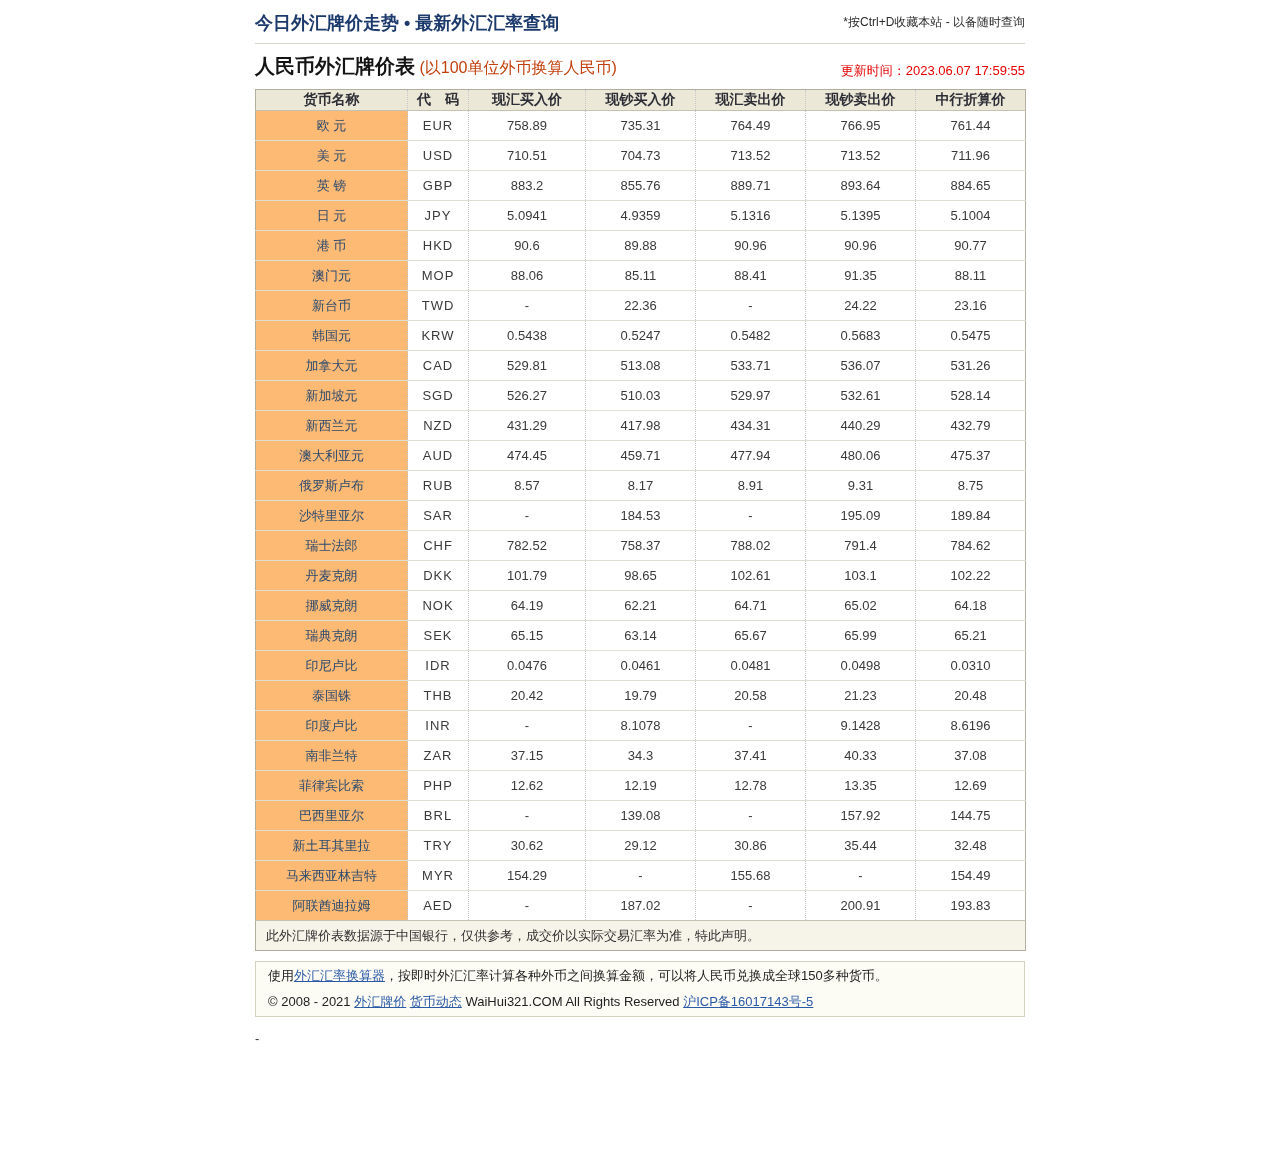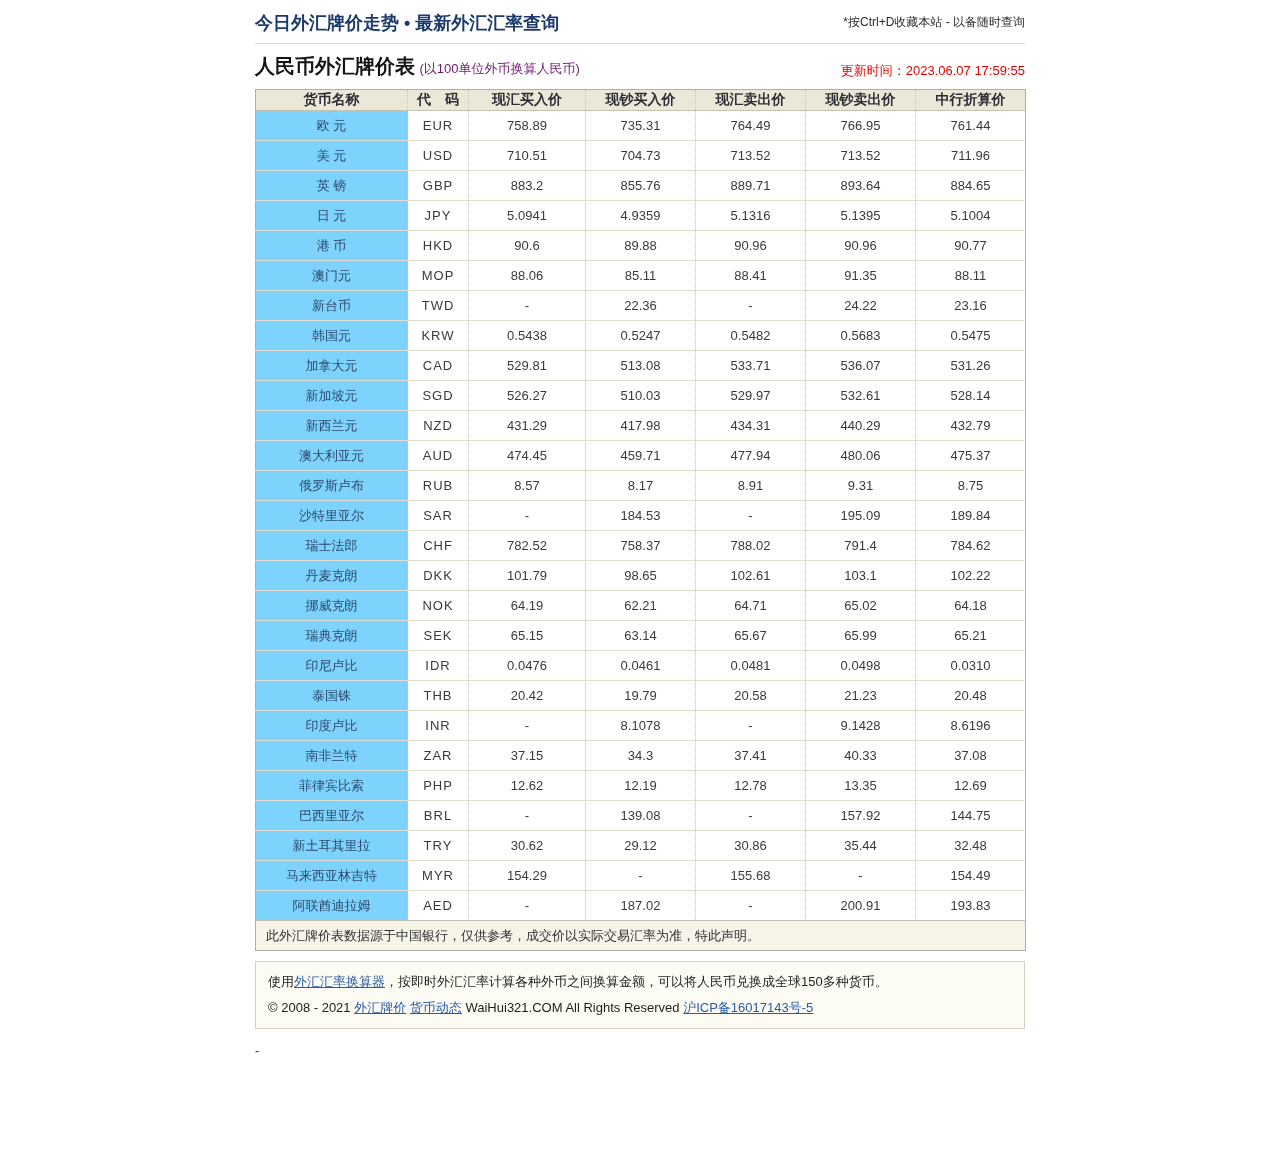--- a/index.html
+++ b/index.html
@@ -32,21 +32,21 @@
 
   
   .subbar {
     display: flex;
     justify-content: space-between;
     align-items: flex-end;
     margin-top: 9px;
     margin-bottom: 9px;
   }
   .sub-title { font-weight: bold; font-size: 20px; color: #141414; }
-  .sub-note { font-size: 13px; color: #701a75; }
+  .sub-note { font-size: 16px; color: #c2410c; }
   .update-time { font-size: 13px; color: #e60000; }
 
   
   .fx-table {
     width: 100%;
     border-collapse: collapse;
     border: 1px solid #b3af9f;
     font-size: 13px;
     table-layout: fixed;
   }
@@ -60,36 +60,36 @@
   }
   .fx-table td {
     height: 30px;
     text-align: center;
     border-top: 1px solid #e0ddd3;
     color: #3a3a3a;
     background: #ffffff;
     font-size: 13px;
   }
   .fx-table th + th, .fx-table tbody td + td { border-left: 1px dotted #c6c6c6; }
-  .fx-table td.name { background: #7dd3fc; color: #2c4a6e; }
+  .fx-table td.name { background: #fdba74; color: #2c4a6e; }
   .fx-table td.code { letter-spacing: 1px; margin-left: 8px; }
   .fx-table td.note {
     text-align: left;
     background: #f6f3e8;
     padding-left: 10px;
     color: #2f2f2f;
     border-top: 1px solid #c6c2b2;
   }
 
   
   .footer-box {
     margin-top: 10px;
     border: 1px solid #d6d2c2;
     background: #fdfcf4;
-    padding: 7px 12px;
+    padding: 1px 12px;
     font-size: 13px;
     color: #222;
     line-height: 26px;
   }
   .footer-box p { margin: 0; }
   a.lnk { color: #2b5aa6; text-decoration: underline; cursor: pointer; }
 
   .trailing-dash { margin-top: 14px; font-size: 13px; color: #333; }
 </style>
 </head>

